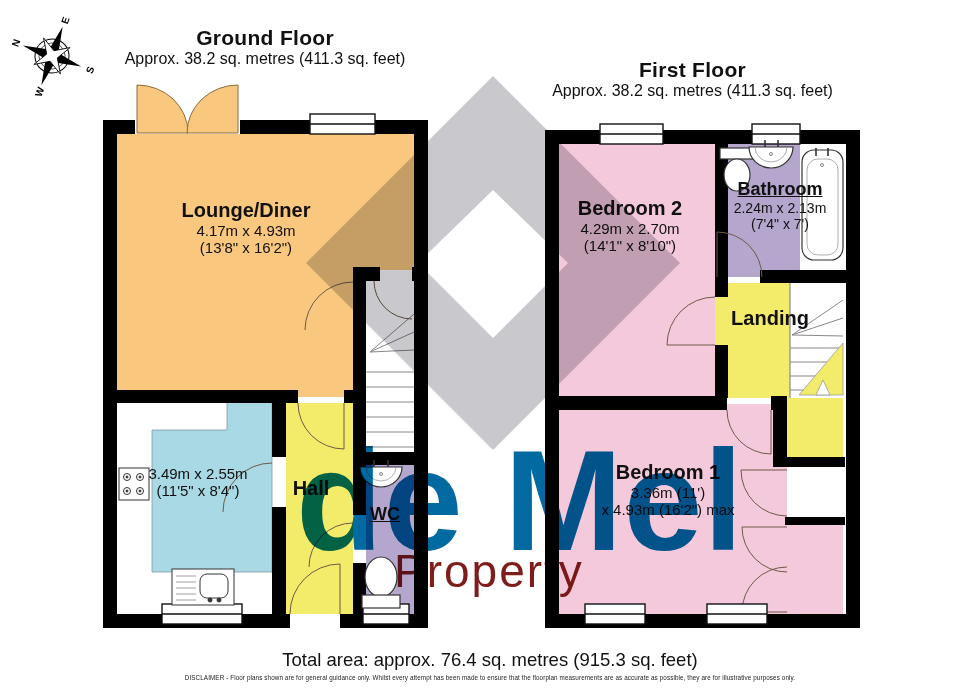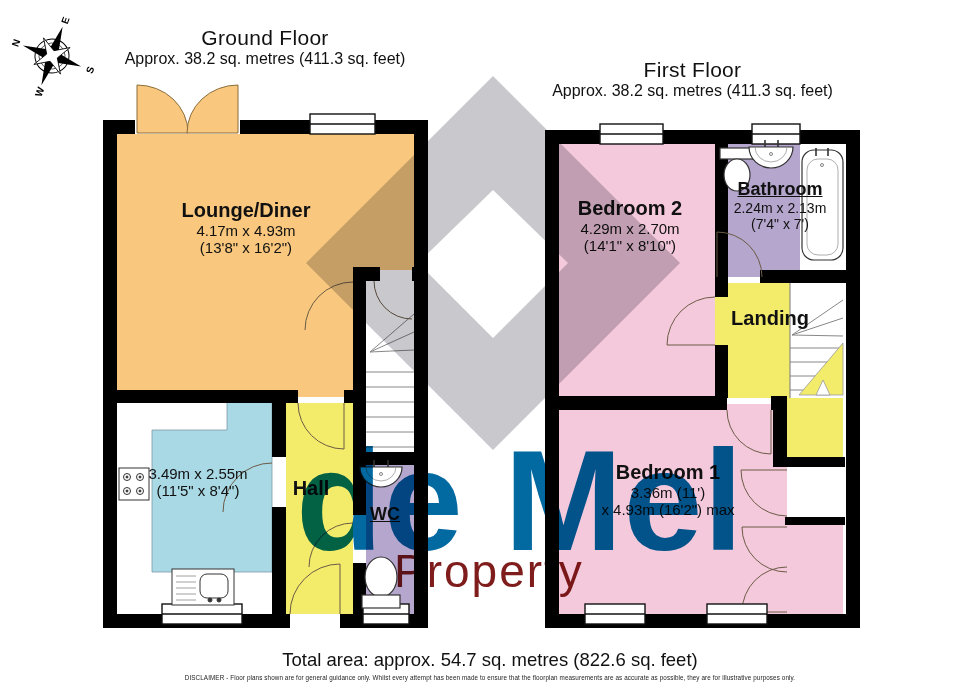--- a/index.html
+++ b/index.html
@@ -1,20 +1,20 @@
 <!DOCTYPE html>
 <html><head>
 <meta charset="utf-8">
 <style>
   html,body{margin:0;padding:0;background:#fff;}
   body{width:980px;height:690px;position:relative;overflow:hidden;
        font-family:"Liberation Sans", sans-serif;color:#111;}
   .abs{position:absolute;}
   .ctr{text-align:center;}
-  .floor-title{font-size:21px;font-weight:normal;letter-spacing:.3px;}
+  .floor-title{font-size:21px;font-weight:bold;letter-spacing:.3px;}
   .floor-sub{font-size:16px;}
   .room-label{line-height:1.15;pointer-events:none;z-index:4;}
   .room-name{font-weight:bold;font-size:20px;}
   .room-name.sm{font-size:18px;text-decoration:underline;}
   .room-dim{font-size:15px;}
   .room-dim.sm{font-size:14px;}
   #plan-svg{position:absolute;left:0;top:0;z-index:1;}
   .watermark{position:absolute;left:0;top:0;width:980px;height:690px;
              z-index:6;pointer-events:none;mix-blend-mode:multiply;}
   .wm-text1{position:absolute;left:296px;top:430px;font-size:142px;font-weight:bold;
@@ -270,21 +270,21 @@
 </div>
 <div class="abs ctr room-label" style="left:705px;top:307px;width:130px">
   <div class="room-name">Landing</div>
 </div>
 <div class="abs ctr room-label" style="left:568px;top:461px;width:200px">
   <div class="room-name">Bedroom 1</div>
   <div class="room-dim">3.36m (11')</div>
   <div class="room-dim">x 4.93m (16'2") max</div>
 </div>
 
-<div class="abs ctr footer-total" style="left:0;top:649px;width:980px;z-index:4">Total area: approx. 54.7 sq. metres (822.6 sq. feet)</div>
+<div class="abs ctr footer-total" style="left:0;top:649px;width:980px;z-index:4">Total area: approx. 76.4 sq. metres (915.3 sq. feet)</div>
 <div class="abs ctr footer-disc" style="left:0;top:674px;width:980px;z-index:4">DISCLAIMER -  Floor plans shown are for general guidance only. Whilst every attempt has been made to ensure that the floorplan measurements are as accurate as possible, they are for illustrative purposes only.</div>
 
 <div class="watermark">
   <svg width="980" height="690">
     <path d="M493,76 L680,263 L493,450 L306,263 Z M493,190 L568,263 L493,338 L418,263 Z" fill="#c9c9cd" fill-rule="evenodd"></path>
   </svg>
   <div class="wm-text1">de Mel</div>
   <div class="wm-text2">Property</div>
 </div>
 

